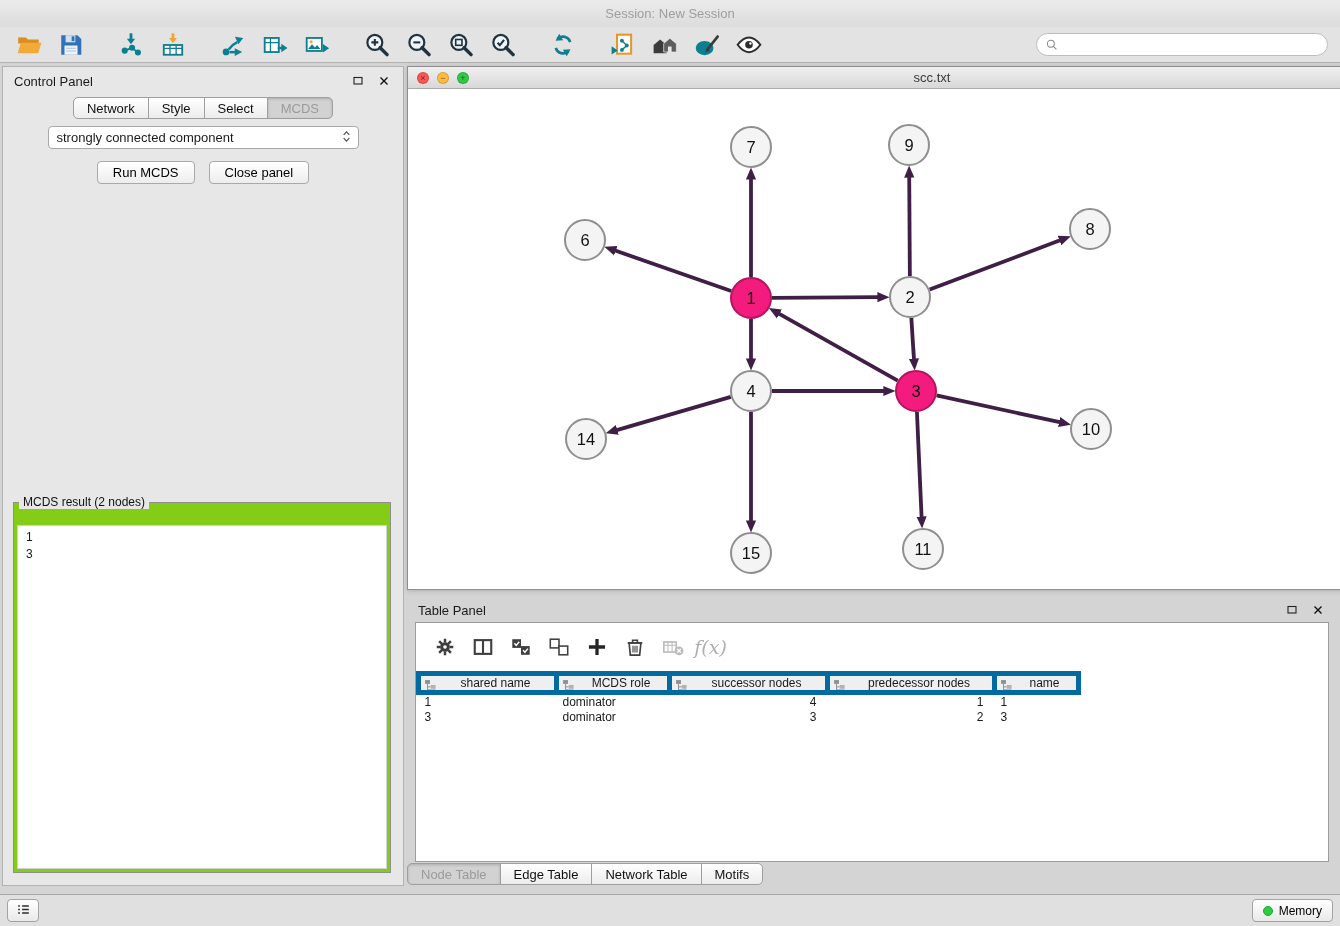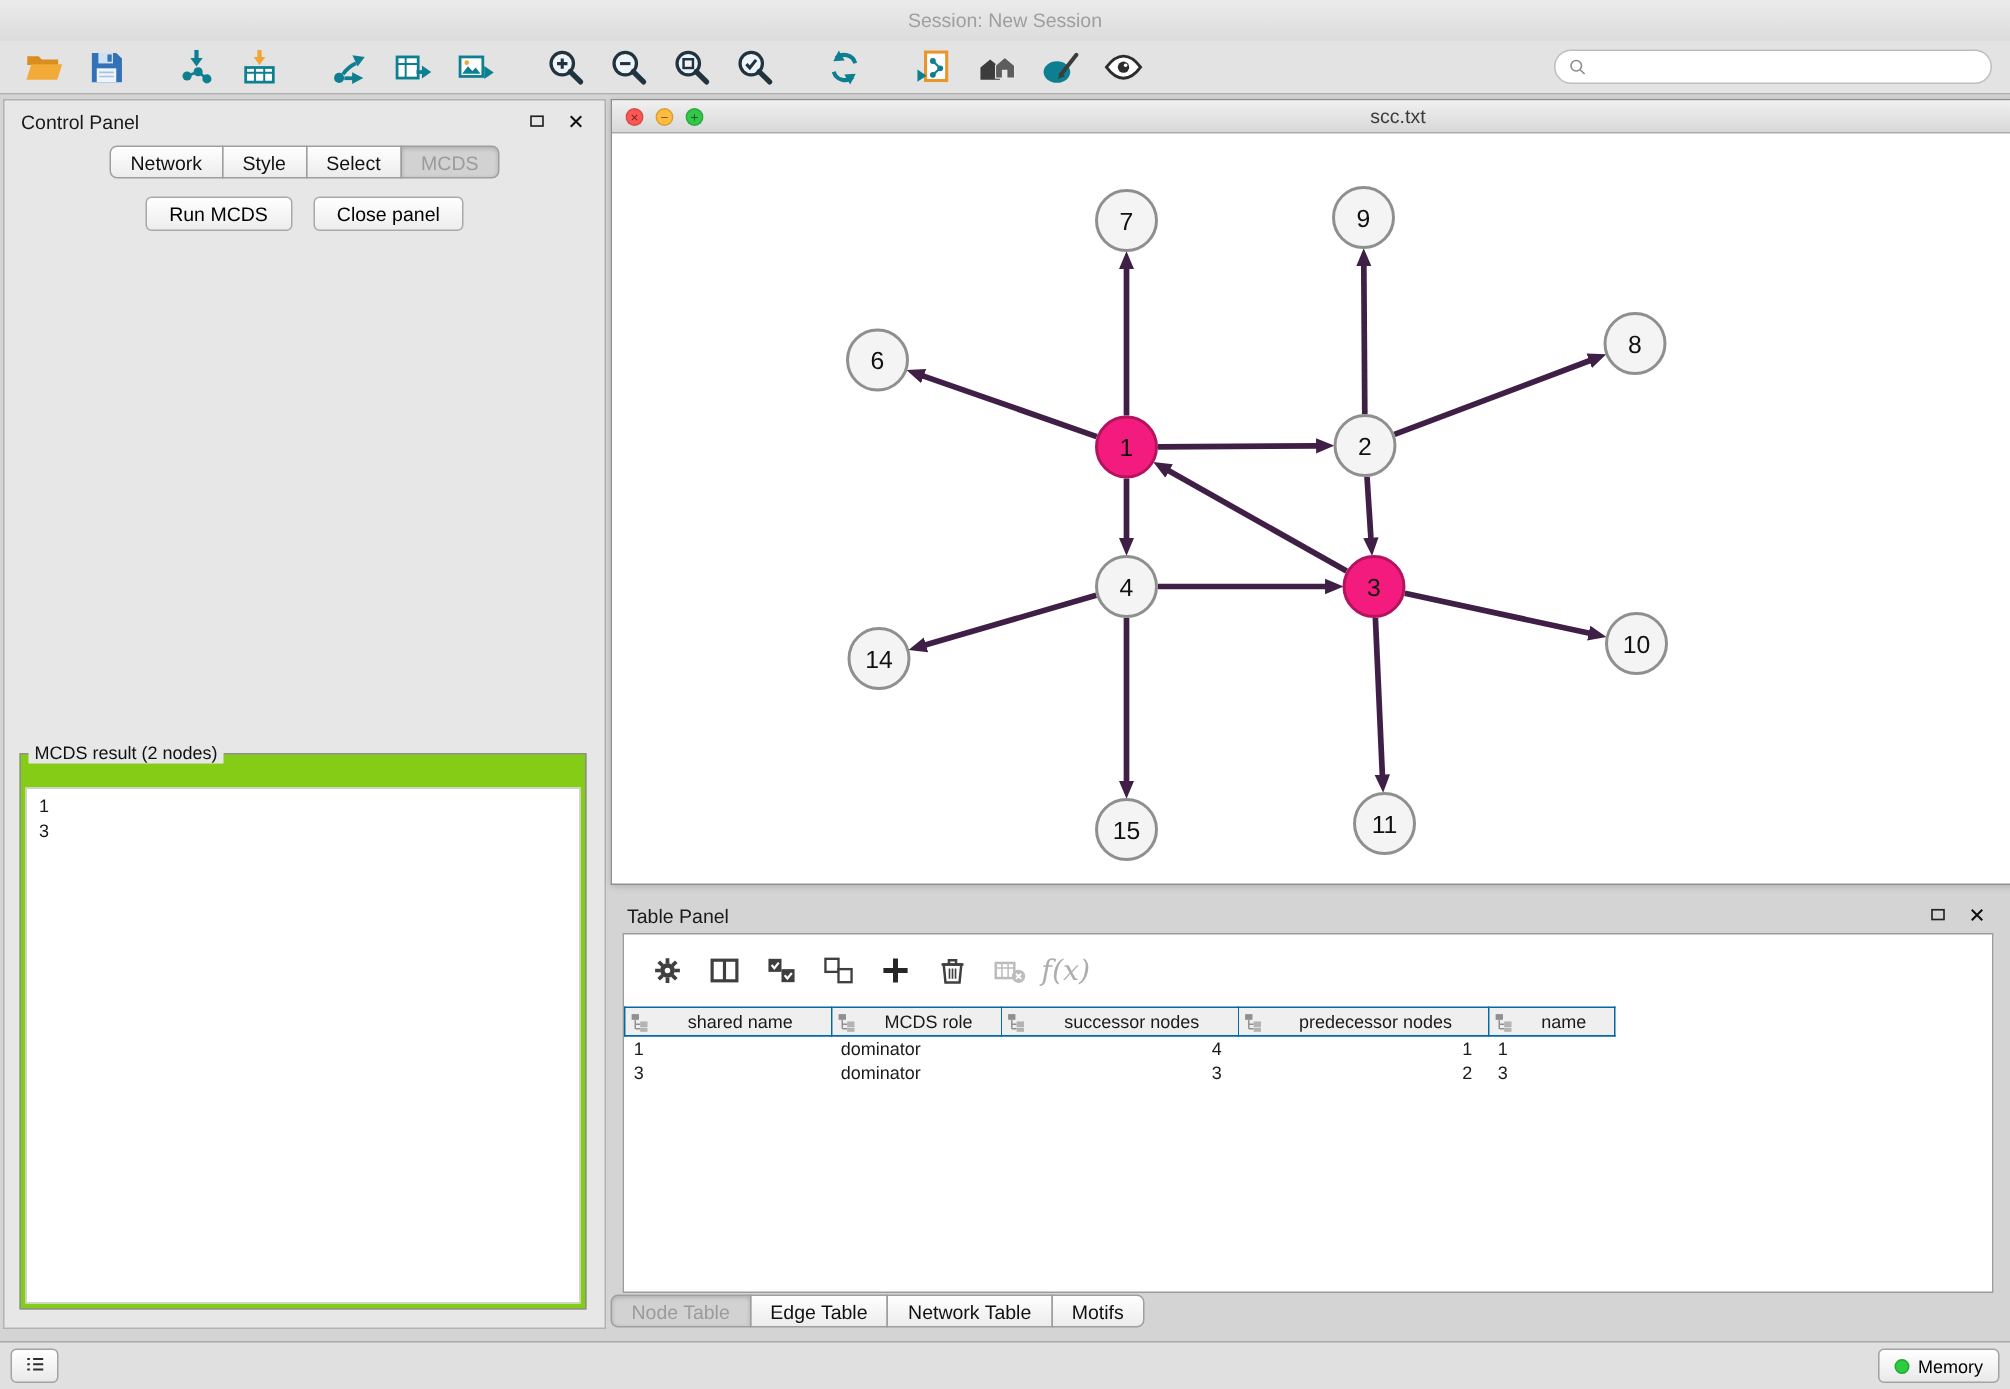--- a/index.html
+++ b/index.html
@@ -67,21 +67,21 @@
 
   
   .table-panel { position:absolute; left:407px; top:596px; width:930px; height:290px; }
   .tp-card { position:absolute; left:8px; right:8px; top:26px; height:240px; background:#fff;
     border:1px solid #9c9c9c; overflow:hidden; }
   .tp-toolbar { height:48px; display:flex; align-items:center; padding-left:14px; gap:9px; }
   .tt-btn { background:none; border:none; width:29px; height:29px; display:flex; align-items:center; justify-content:center; }
   .tt-btn svg { width:22px; height:22px; }
   .fx-label { font-family:"DejaVu Serif", serif; font-style:italic; font-size:19px; color:#aeaeae; }
   .tp-table { border-collapse:collapse; width:100%; table-layout:fixed; font-size:12px; }
-  .tp-table th { background:#efefef; border:1px solid #0369a1; height:19px; font-weight:normal;
+  .tp-table th { background:#efefef; border:5px solid #0369a1; height:19px; font-weight:normal;
     position:relative; text-align:center; font-size:12px; padding:0 2px 0 18px; white-space:nowrap; overflow:hidden; }
   .tp-table th.filler { background:#fff; border:none; }
   .th-icon { position:absolute; left:3px; top:3px; width:13px; height:13px; }
   .th-icon svg { width:13px; height:13px; display:block; }
   .tp-table td { height:16px; padding:0 6px; white-space:nowrap; overflow:hidden; }
   .tp-table td:nth-child(3), .tp-table td:nth-child(4) { text-align:right; padding-right:11px; }
   .tp-table th:nth-child(1) { width:138px; } .tp-table th:nth-child(2) { width:113px; }
   .tp-table th:nth-child(3) { width:158px; } .tp-table th:nth-child(4) { width:167px;margin-top:28px; }
   .tp-table th:nth-child(5) { width:84px; }
   .tp-tabs { position:absolute; left:0; right:16px; bottom:0; height:24px; display:flex; align-items:center; }
@@ -299,20 +299,27 @@
           </svg>
         </button>
     </span>
   </div>
   <div class="cp-tabs" id="cp-tabs">
       <button class="seg-tab">Network</button>
       <button class="seg-tab">Style</button>
       <button class="seg-tab">Select</button>
       <button class="seg-tab active">MCDS</button>
     </div>
+  <div class="cp-select">
+    <span>strongly connected component</span>
+    <span class="chev"><svg viewBox="0 0 24 24">
+          <path d="M7.5 9.5L12 4.5l4.5 5" fill="none" stroke="#555" stroke-width="2"></path>
+          <path d="M7.5 14.5L12 19.5l4.5-5" fill="none" stroke="#555" stroke-width="2"></path>
+        </svg></span>
+  </div>
   <div class="cp-btn-row">
     <button class="cp-btn">Run MCDS</button>
     <button class="cp-btn">Close panel</button>
   </div>
   <fieldset class="result-box">
     <legend>MCDS result (2 nodes)</legend>
     <div class="result-scroll" id="result-lines">
         <div class="result-line">1</div>
         <div class="result-line">3</div>
       </div>

